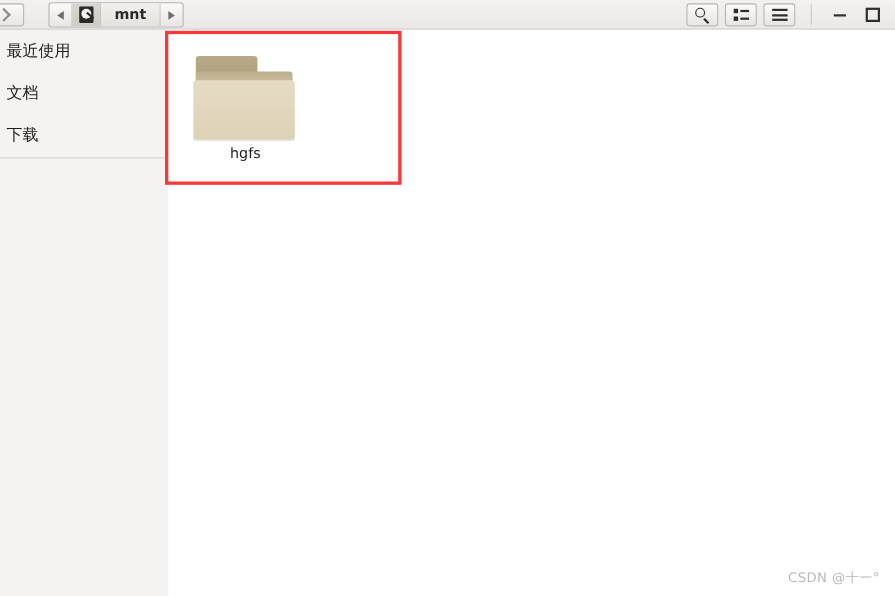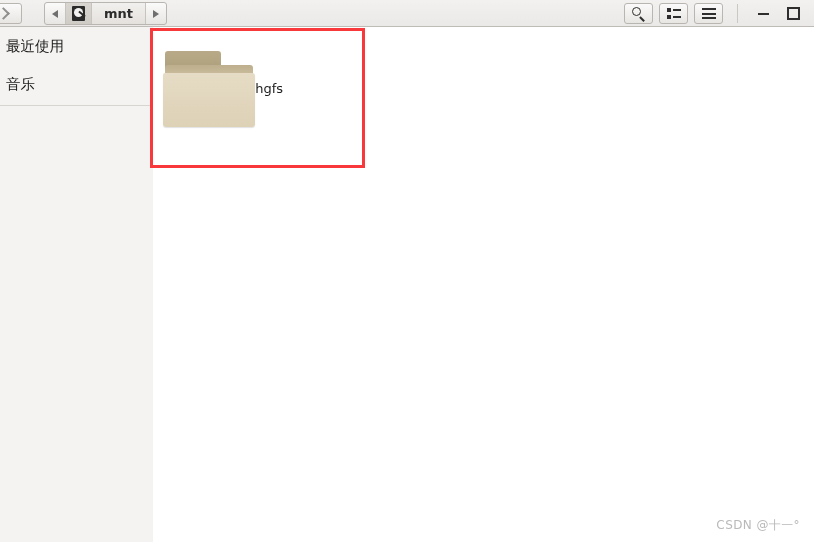--- a/index.html
+++ b/index.html
@@ -259,21 +259,21 @@
 
   .icon-grid {
     position: absolute;
     left: 0; top: 0;
     padding: 10px 0 0 10px;
   }
 
   .file-item {
     width: 120px;
     display: flex;
-    flex-direction: row;
+    flex-direction: column;
     align-items: center;
     padding-top: 8px;
     cursor: default;
   }
 
   .folder {
     position: relative;
     width: 94px;
     height: 84px;
   }
@@ -408,21 +408,24 @@
       </div>
 
     </div>
   </div>
 
   <div class="sidebar">
     <div class="side-item">
       <span>最近使用</span>
     </div>
     <div class="side-item">
-      <span>音乐</span>
+      <span>文档</span>
+    </div>
+    <div class="side-item">
+      <span>下载</span>
     </div>
 
     <div class="side-sep"></div>
 
   </div>
 
   <div class="content">
     <div class="icon-grid">
       <div class="file-item">
         <div class="folder">

